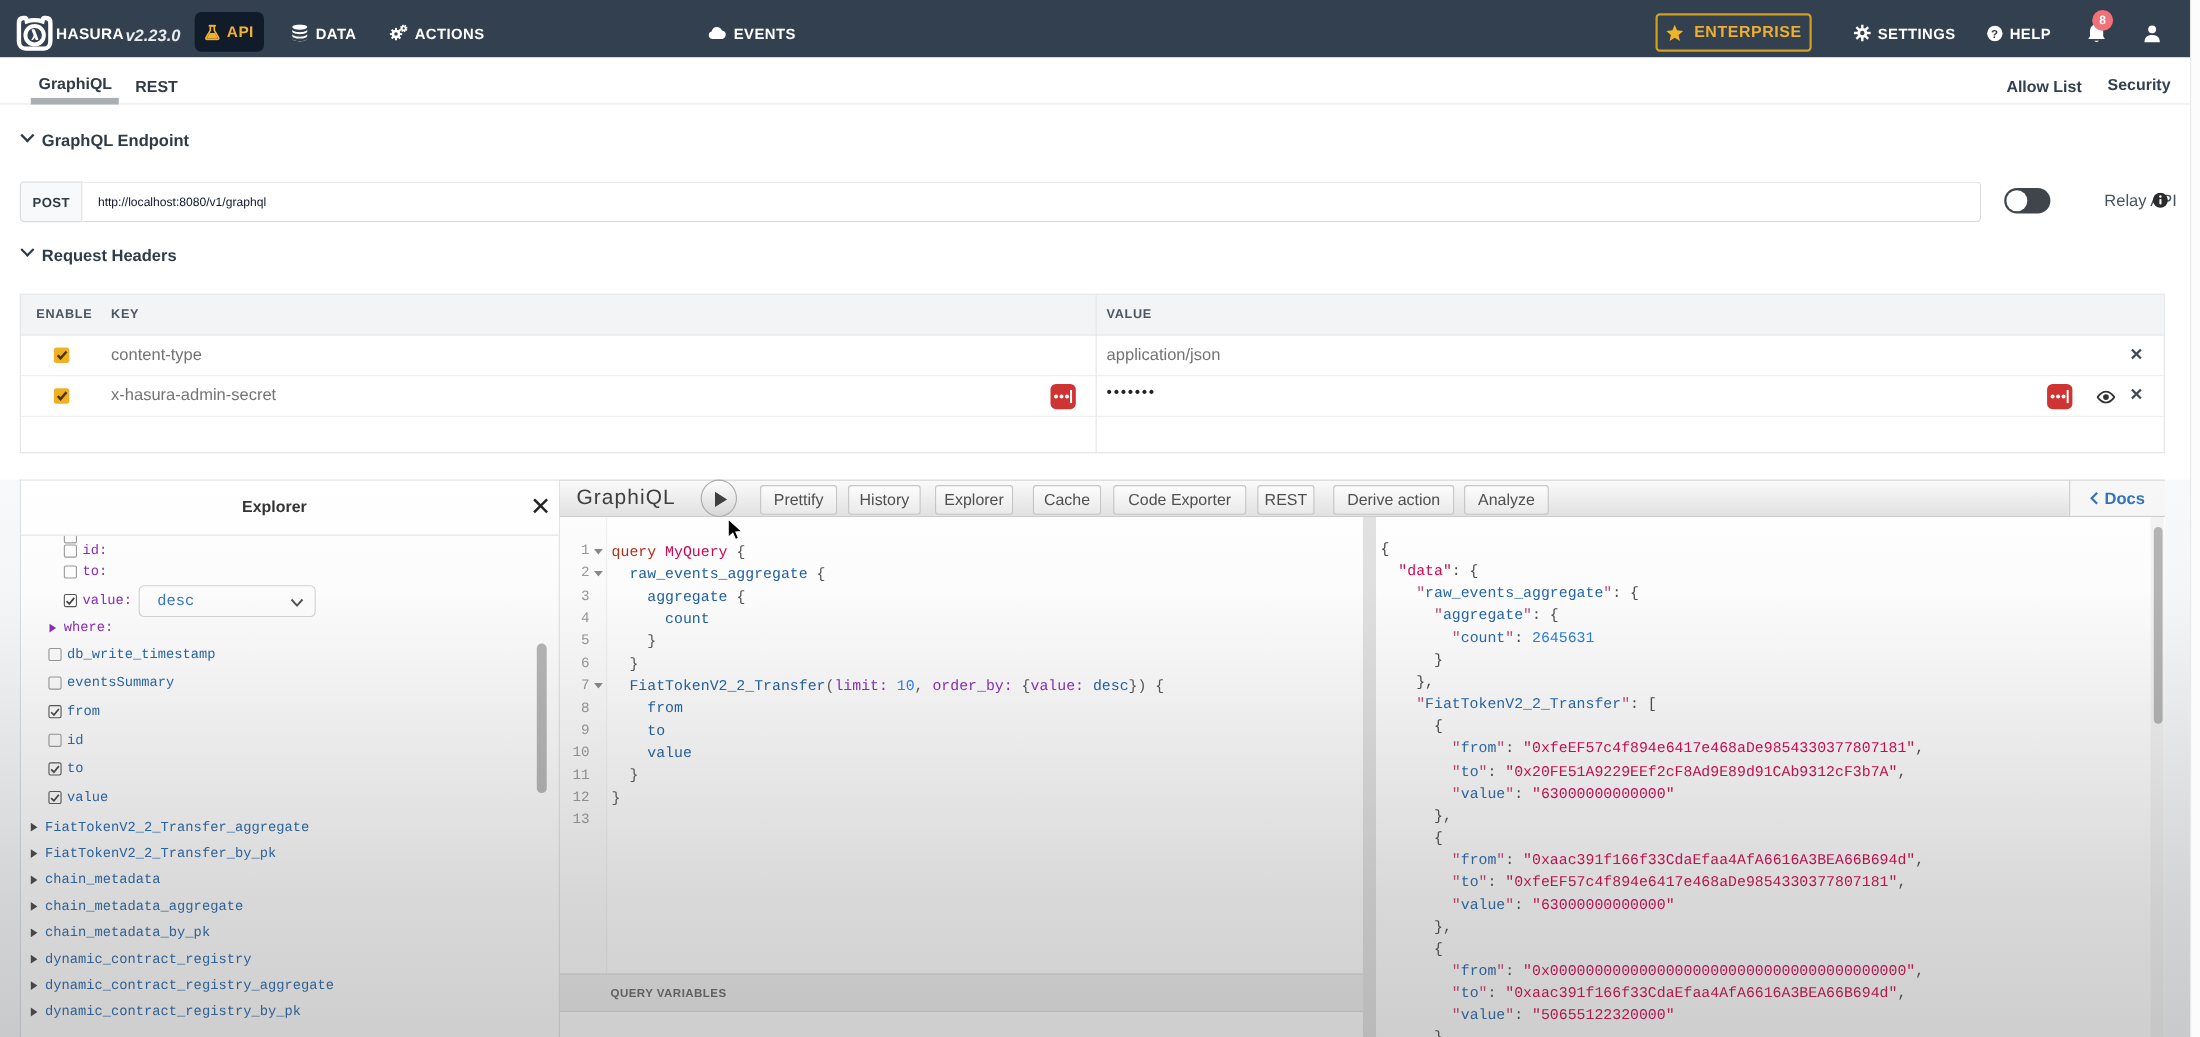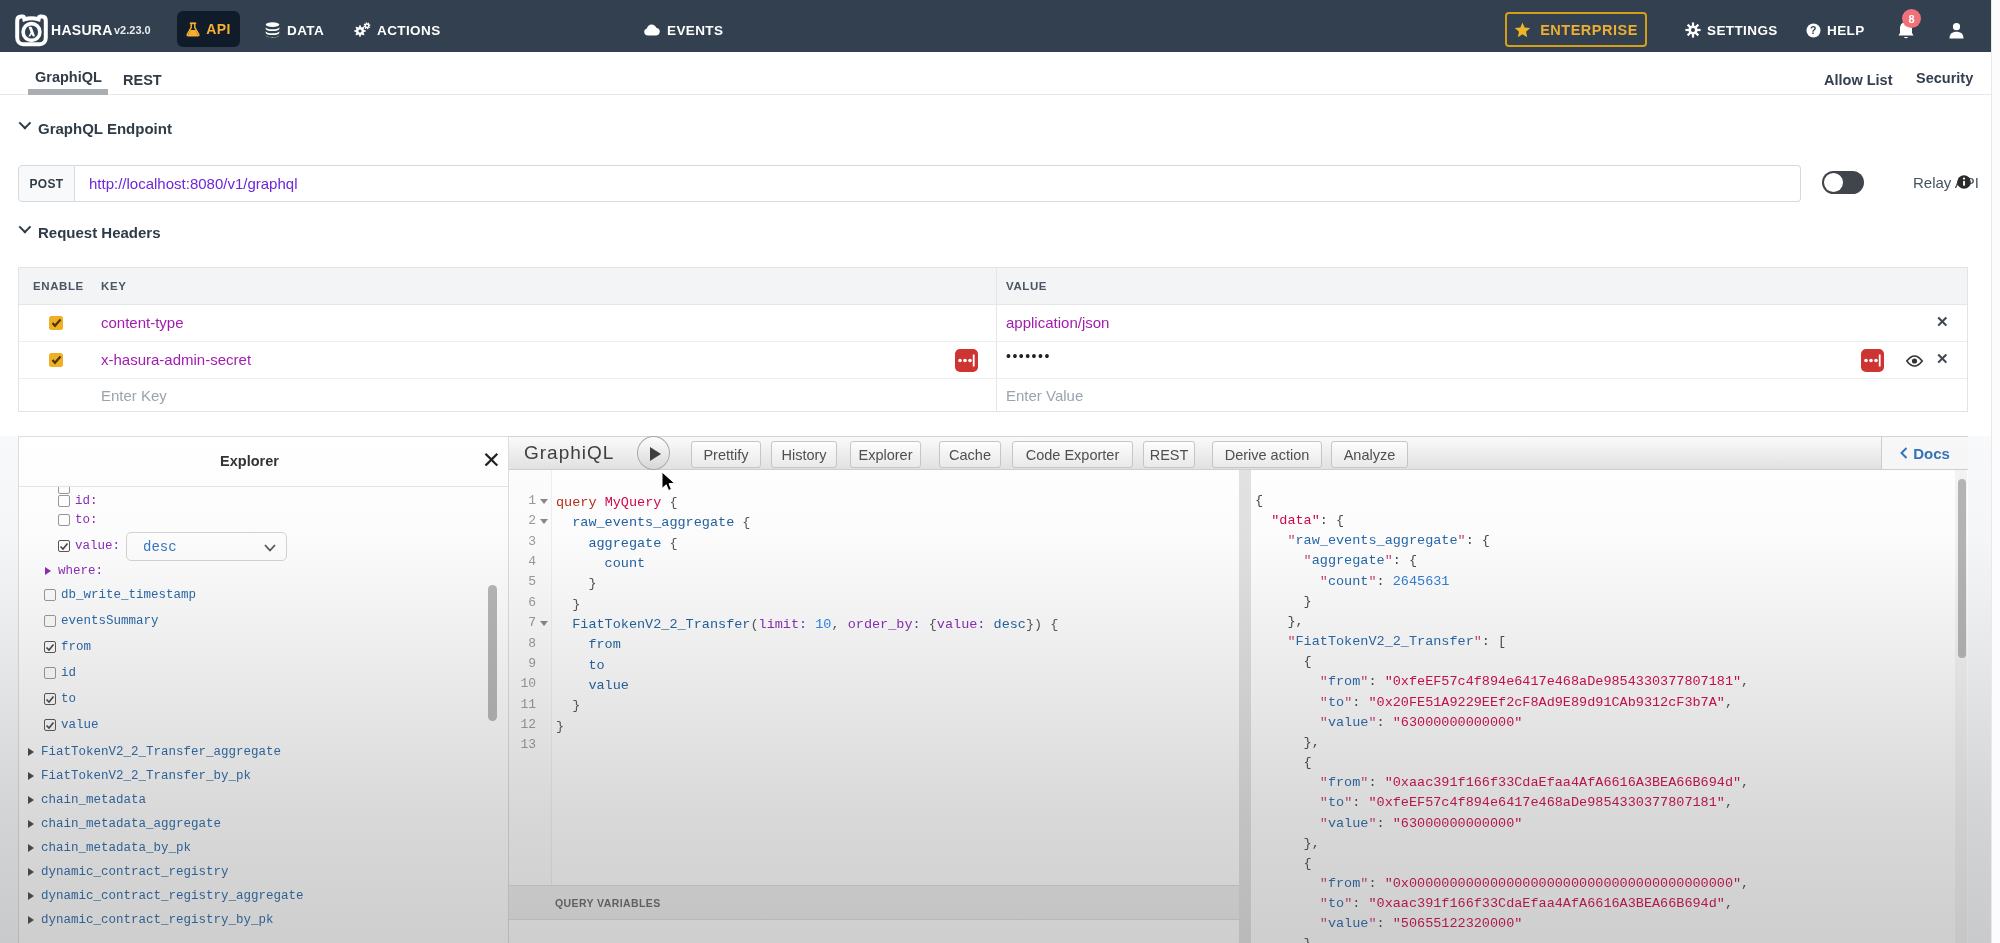--- a/index.html
+++ b/index.html
@@ -2,47 +2,47 @@
 <html><head>
 <meta charset="utf-8">
 <style>
 * { margin:0; padding:0; box-sizing:border-box; }
 html,body { width:2000px; height:943px; overflow:hidden; background:#fff; font-family:"Liberation Sans", sans-serif; }
 
 #nav { position:absolute; left:0; top:0; width:1991px; height:52px; background:#32404f; }
 #nav .item { position:absolute; top:0; height:60px; display:flex; align-items:center; color:#fff; font-weight:bold; font-size:13.5px; letter-spacing:.4px; }
 #logo { position:absolute; left:14px; top:13px; }
 #brand { position:absolute; left:51px; top:22px; color:#fff; font-weight:bold; font-size:14px; letter-spacing:.3px; }
-#ver { position:absolute; left:114px; top:24px; color:#e8ecf0; font-size:11px; font-weight:bold; }
+#ver { position:absolute; left:114px; top:24px; color:#e8ecf0; font-size:15px; font-weight:bold;font-style:italic; }
 #apipill { position:absolute; left:177px; top:11px; width:63px; height:36px; background:#111c2b; border-radius:6px; display:flex; align-items:center; justify-content:center; gap:6px; color:#f5b02f; font-weight:bold; font-size:14px; letter-spacing:.4px; }
 
 #tabrow { position:absolute; left:0; top:60px; width:2000px; height:35px; background:#fff; border-bottom:1px solid #e6e8ea; }
 #tab-gql { position:absolute; left:28px; top:0; height:35px; padding:5px 6px 0 7px; display:flex; align-items:center; font-weight:bold; font-size:14.5px; color:#2f3b46; border-bottom:6px solid #a9aeb3; }
 #tab-rest { position:absolute; left:123px; top:0; height:35px; padding-top:5px; display:flex; align-items:center; font-size:14.5px; color:#2f3b46; font-weight:bold; }
 #tab-allow { position:absolute; left:1824px; top:0; height:35px; padding-top:4px; display:flex; align-items:center; font-size:14.5px; color:#32404f; font-weight:bold; }
 #tab-sec { position:absolute; left:1916px; top:0; height:35px; padding-top:0; display:flex; align-items:center; font-size:14.5px; color:#32404f; font-weight:bold; }
 
 .sect-title { position:absolute; display:flex; gap:10px; font-weight:bold; font-size:15px; color:#2f3b46; }
 .chev { width:9px; height:9px; border-right:2px solid #2f3b46; border-bottom:2px solid #2f3b46; transform:rotate(45deg) translateY(-2px); }
 #postrow { position:absolute; left:18px; top:165px; height:37px; display:flex; }
 #postbtn { width:57px; height:37px; background:#f8f9fa; border:1px solid #d6d9dd; border-radius:4px 0 0 4px; display:flex; align-items:center; justify-content:center; font-weight:bold; font-size:12px; color:#2f3b46; letter-spacing:.3px; }
-#urlbox { width:1726px; height:37px; background:#fff; border:1px solid #d6d9dd; border-left:none; border-radius:0 4px 4px 0; display:flex; align-items:center; padding-left:14px; font-size:15px; color:#6d28d9; }
+#urlbox { width:1726px; height:37px; background:#fff; border:1px solid #d6d9dd; border-left:none; border-radius:0 4px 4px 0; display:flex; align-items:center; padding-left:14px; font-size:11px; color:#0f172a; }
 #toggle { position:absolute; left:1822px; top:171px; width:42px; height:23px; background:#40454c; border-radius:12px; }
 #toggle .knob { position:absolute; left:2px; top:2px; width:19px; height:19px; background:#fff; border-radius:50%; }
 #relay { position:absolute; left:1886px; top:174px; font-size:15px; color:#47535f;margin-left:27px; }
 #info1 { position:absolute; left:1957px; top:175px; }
 
 #htable { position:absolute; left:18px; top:267px; width:1950px; height:145px; border:1px solid #e0e3e7; background:#fff; }
 #thead { position:absolute; left:0; top:0; width:100%; height:37px; background:#f3f4f5; border-bottom:1px solid #e4e6e9; }
 #thead span { position:absolute; top:12px; font-size:11.5px; font-weight:bold; color:#4b5563; letter-spacing:.6px; }
 .trow { position:absolute; left:0; width:100%; }
 .vline { position:absolute; left:977px; top:0; width:1px; height:100%; background:#e4e6e9; }
 .amber-cb { position:absolute; width:14px; height:14px; background:#f0b024; border-radius:2.5px; }
 .amber-cb svg { position:absolute; left:1.5px; top:2px; }
-.cell { position:absolute; font-size:15px; color:#a21caf; }
+.cell { position:absolute; font-size:15px; color:#737373; }
 .ph { color:#9aa3ae; }
 .redicon { position:absolute; width:23px; height:23px; background:#cd3432; border-radius:5px; }
 .xicon { position:absolute; font-size:15px; color:#3d4852; font-weight:bold; }
 
 #gqlwrap { position:absolute; left:0; top:436px; width:2000px; height:507px; background:#f8f9fb; }
 #explorer { position:absolute; left:18px; top:0; width:491px; height:507px; background:#fff; border:1px solid #dadde2; border-bottom:none; }
 #exp-head { position:absolute; left:0; top:0; width:100%; height:50px; background:#fff; border-bottom:1px solid #e4e4e4; z-index:3; }
 #exp-title { position:absolute; left:-14px; top:16px; width:100%; text-align:center; font-weight:bold; font-size:14.5px; color:#333; }
 #exp-close { position:absolute; right:7px; top:12px; font-size:23px; color:#222; font-weight:normal; line-height:23px; }
 .exrow { position:absolute; display:flex; align-items:center; font-family:"Liberation Mono", monospace; font-size:12.5px; white-space:pre; }
@@ -224,24 +224,20 @@
           <circle cx="5" cy="11.5" r="1.8" fill="#fff"></circle>
           <circle cx="10" cy="11.5" r="1.8" fill="#fff"></circle>
           <circle cx="15" cy="11.5" r="1.8" fill="#fff"></circle>
           <rect x="17.8" y="5.5" width="1.8" height="12" fill="#fff"></rect>
         </svg></div>
     <svg width="17" height="12" viewBox="0 0 17 12" style="position:absolute; left:1887px; top:13px;">
         <path d="M0.8 6 Q8.5 -4 16.2 6 Q8.5 16 0.8 6 Z" fill="none" stroke="#333" stroke-width="1.6"></path>
         <circle cx="8.5" cy="6" r="2.6" fill="#333"></circle>
       </svg>
     <div class="xicon" style="left:1917px; top:8px;">✕</div>
-  </div>
-  <div class="trow" style="top:111px; height:34px;">
-    <div class="cell ph" style="left:82px; top:8px;">Enter Key</div>
-    <div class="cell ph" style="left:987px; top:8px;">Enter Value</div>
   </div>
 </div>
 
 <div id="gqlwrap">
   <div id="explorer">
     <div class="exrow" style="left:39px; top:45px;"><span class="ecb"></span></div>
     <div class="exrow" style="left:39px; top:57px;"><span class="ecb"></span><span class="fpurp">id:</span></div>
     <div class="exrow" style="left:39px; top:76px;"><span class="ecb"></span><span class="fpurp">to:</span></div>
     <div class="exrow" style="left:39px; top:102px;"><span class="ecb on"><svg width="10" height="9" viewBox="0 0 10 9" style="position:absolute;left:0;top:1px;">
             <path d="M1.5 4.5 L4 7 L8.5 1.5" stroke="#444" stroke-width="1.6" fill="none"></path>

